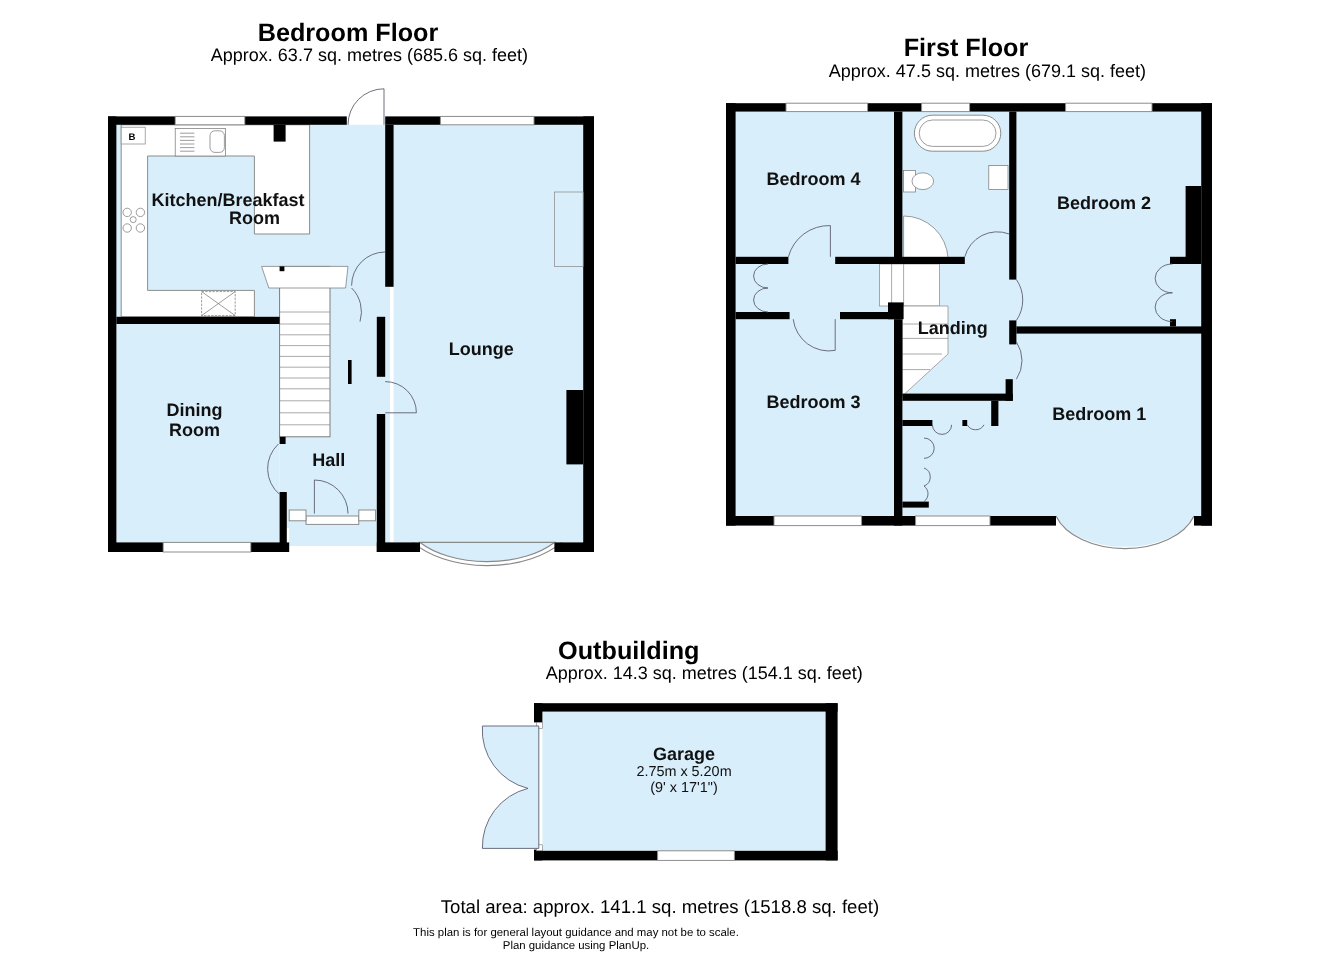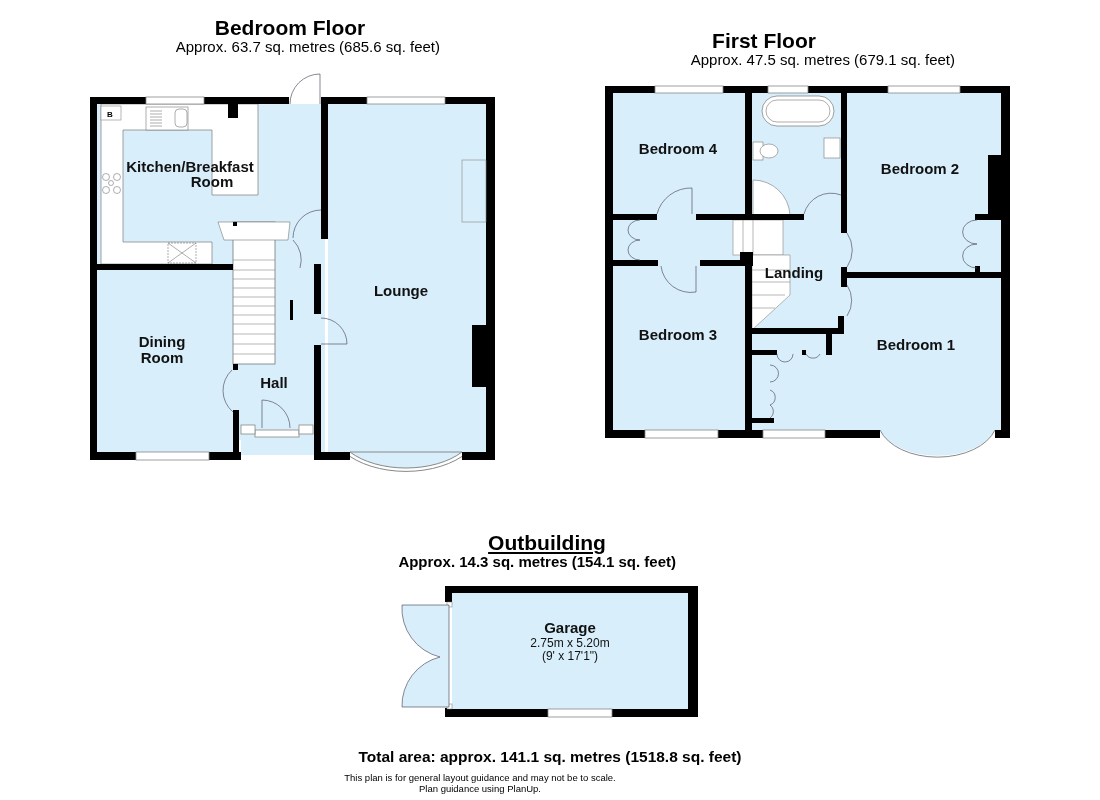--- a/index.html
+++ b/index.html
@@ -2,34 +2,34 @@
 <html><head>
 <meta charset="utf-8">
 <style>
   html, body { margin:0; padding:0; background:#ffffff; }
   body { width:1100px; height:800px; position:relative; overflow:hidden; font-family:"Liberation Sans", sans-serif; color:#000; }
   .title { position:absolute; text-align:center; font-weight:bold; font-size:21px; line-height:22px; }
   .sub { position:absolute; text-align:right; font-size:15px; line-height:14px; }
   svg { position:absolute; left:0; top:0; }
   .room-label { font-family:"Liberation Sans", sans-serif; font-weight:bold; font-size:15px; fill:#111; }
   .dim-label { font-family:"Liberation Sans", sans-serif; font-size:12px; fill:#111; }
-  .total { position:absolute; left:0; width:1100px; text-align:center; font-size:15.5px; top:748px;font-weight:bold; }
+  .total { position:absolute; left:0; width:1100px; text-align:center; font-size:15.5px; top:748px; }
   .note { position:absolute; left:0; width:960px; text-align:center; font-size:9.5px; line-height:11px; }
 </style>
 </head>
 <body>
 
 <div class="title" style="left:190px;width:200px;top:17px;">Bedroom Floor</div>
 <div class="sub" style="left:140px;width:300px;top:40px;">Approx. 63.7 sq. metres (685.6 sq. feet)</div>
 
-<div class="title" style="left:664px;width:200px;top:30px;text-align:center;">First Floor</div>
+<div class="title" style="left:705px;width:200px;top:30px;text-align:center;">First Floor</div>
 <div class="sub" style="left:655px;width:300px;top:53px;">Approx. 47.5 sq. metres (679.1 sq. feet)</div>
 
-<div class="title" style="left:447px;width:200px;top:532px;text-decoration:underline;">Outbuilding</div>
-<div class="sub" style="left:376px;width:300px;top:555px;font-weight:bold;">Approx. 14.3 sq. metres (154.1 sq. feet)</div>
+<div class="title" style="left:424px;width:200px;top:532px;">Outbuilding</div>
+<div class="sub" style="left:419px;width:300px;top:555px;">Approx. 14.3 sq. metres (154.1 sq. feet)</div>
 
 <svg width="1100" height="800" viewBox="0 0 1100 800">
   <defs>
     <pattern id="win" width="4" height="4" patternUnits="userSpaceOnUse">
       <rect width="4" height="4" fill="#fff"></rect>
     </pattern>
   </defs>
 
   <g>
 

